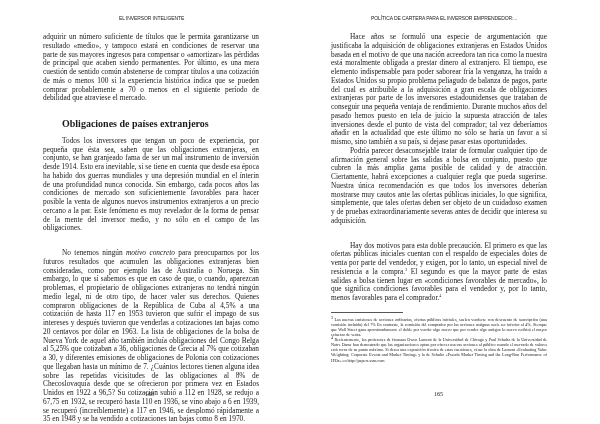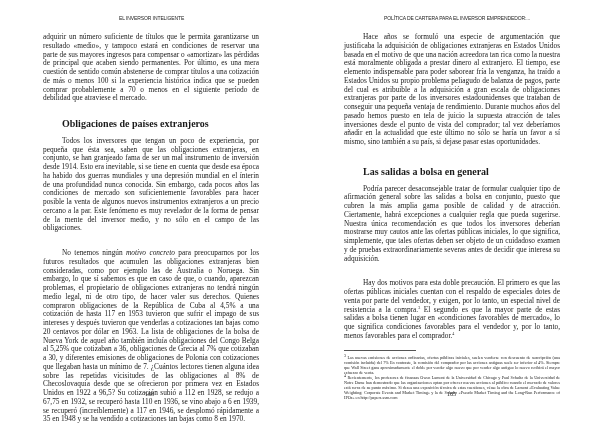--- a/index.html
+++ b/index.html
@@ -1,20 +1,20 @@
 <!DOCTYPE html>
 <html><head>
 <meta charset="utf-8">
 <style>
   html, body { margin:0; padding:0; }
   body { width:600px; height:424px; background:#ffffff; position:relative; overflow:hidden;
          font-family:"Liberation Serif", serif; color:#1a1a1a; }
   .page { position:absolute; top:0; height:424px; }
   #left-page { left:0; width:300px; }
-  #right-page { left:301px; width:300px; }
+  #right-page { left:288px; width:300px; }
   .running-head { position:absolute; top:15px; font-family:"Liberation Sans", sans-serif;
                   font-size:5px; letter-spacing:-0.1px; color:#222; white-space:nowrap; }
   #left-page .running-head { left:119px; }
   #right-page .running-head { left:83px; }
   .body { position:absolute; font-size:7.35px; line-height:8.75px; text-align:justify; }
   #left-page .body { left:43px; top:33px; width:216px; }
   #right-page .body { left:43px; top:33px; width:216px; }
   .body p { margin:0; text-indent:0; }
   .body p.indent { text-indent:19px; }
   .body p.gap { margin-top:16px; }
@@ -40,21 +40,20 @@
     <p class="indent">Todos los inversores que tengan un poco de experiencia, por pequeña que ésta sea, saben que las obligaciones extranjeras, en conjunto, se han granjeado fama de ser un mal instrumento de inversión desde 1914. Esto era inevitable, si se tiene en cuenta que desde esa época ha habido dos guerras mundiales y una depresión mundial en el ínterin de una profundidad nunca conocida. Sin embargo, cada pocos años las condiciones de mercado son suficientemente favorables para hacer posible la venta de algunos nuevos instrumentos extranjeros a un precio cercano a la par. Este fenómeno es muy revelador de la forma de pensar de la mente del inversor medio, y no sólo en el campo de las obligaciones.</p>
     <p class="indent gap"><span>No tenemos ningún </span><em>motivo concreto</em><span> para preocuparnos por los futuros resultados que acumulen las obligaciones extranjeras bien consideradas, como por ejemplo las de Australia o Noruega. Sin embargo, lo que sí sabemos es que en caso de que, o cuando, aparezcan problemas, el propietario de obligaciones extranjeras no tendrá ningún medio legal, ni de otro tipo, de hacer valer sus derechos. Quienes compraron obligaciones de la República de Cuba al 4,5% a una cotización de hasta 117 en 1953 tuvieron que sufrir el impago de sus intereses y después tuvieron que venderlas a cotizaciones tan bajas como 20 centavos por dólar en 1963. La lista de obligaciones de la bolsa de Nueva York de aquel año también incluía obligaciones del Congo Belga al 5,25% que cotizaban a 36, obligaciones de Grecia al 7% que cotizaban a 30, y diferentes emisiones de obligaciones de Polonia con cotizaciones que llegaban hasta un mínimo de 7. ¿Cuántos lectores tienen alguna idea sobre las repetidas vicisitudes de las obligaciones al 8% de Checoslovaquia desde que se ofrecieron por primera vez en Estados Unidos en 1922 a 96,5? Su cotización subió a 112 en 1928, se redujo a 67,75 en 1932, se recuperó hasta 110 en 1936, se vino abajo a 6 en 1939, se recuperó (increíblemente) a 117 en 1946, se desplomó rápidamente a 35 en 1948 y se ha vendido a cotizaciones tan bajas como 8 en 1970.</span></p>
   </div>
   <div class="folio">168</div>
 </div>
 
 <div class="page" id="right-page">
   <div class="running-head">POLÍTICA DE CARTERA PARA EL INVERSOR EMPRENDEDOR:...</div>
   <div class="body">
     <p class="indent">Hace años se formuló una especie de argumentación que justificaba la adquisición de obligaciones extranjeras en Estados Unidos basada en el motivo de que una nación acreedora tan rica como la nuestra está moralmente obligada a prestar dinero al extranjero. El tiempo, ese elemento indispensable para poder saborear fría la venganza, ha traído a Estados Unidos su propio problema peliagudo de balanza de pagos, parte del cual es atribuible a la adquisición a gran escala de obligaciones extranjeras por parte de los inversores estadounidenses que trataban de conseguir una pequeña ventaja de rendimiento. Durante muchos años del pasado hemos puesto en tela de juicio la supuesta atracción de tales inversiones desde el punto de vista del comprador; tal vez deberíamos añadir en la actualidad que este último no sólo se haría un favor a sí mismo, sino también a su país, si dejase pasar estas oportunidades.</p>
-    <h3>Las salidas a bolsa en general</h3>
     <p class="indent">Podría parecer desaconsejable tratar de formular cualquier tipo de afirmación general sobre las salidas a bolsa en conjunto, puesto que cubren la más amplia gama posible de calidad y de atracción. Ciertamente, habrá excepciones a cualquier regla que pueda sugerirse. Nuestra única recomendación es que todos los inversores deberían mostrarse muy cautos ante las ofertas públicas iniciales, lo que significa, simplemente, que tales ofertas deben ser objeto de un cuidadoso examen y de pruebas extraordinariamente severas antes de decidir que interesa su adquisición.</p>
     <p class="indent gap"><span>Hay dos motivos para esta doble precaución. El primero es que las ofertas públicas iniciales cuentan con el respaldo de especiales dotes de venta por parte del vendedor, y exigen, por lo tanto, un especial nivel de resistencia a la compra.</span><sup>3</sup><span> El segundo es que la mayor parte de estas salidas a bolsa tienen lugar en «condiciones favorables de mercado», lo que significa condiciones favorables para el vendedor y, por lo tanto, menos favorables para el comprador.</span><sup>4</sup></p>
     <div class="fn-rule"></div>
     <div class="footnotes">
       <p><sup>3</sup> <span>Las nuevas emisiones de acciones ordinarias, ofertas públicas iniciales, suelen venderse con descuento de suscripción (una comisión incluida) del 7% En contraste, la comisión del comprador por las acciones antiguas suele ser inferior al 4%. Siempre que Wall Street gana aproximadamente el doble por vender algo nuevo que por vender algo antiguo lo nuevo recibirá el mayor esfuerzo de venta.</span></p>
       <p><sup>4</sup> <span>Recientemente, los profesores de finanzas Owen Lamont de la Universidad de Chicago y Paul Schultz de la Universidad de Notre Dame han demostrado que las organizaciones optan por ofrecer nuevas acciones al público cuando el mercado de valores está cerca de su punto máximo. Si desea una exposición técnica de estas cuestiones, véase la obra de Lamont «Evaluating Value Weighting: Corporate Events and Market Timing» y la de Schultz «Pseudo Market Timing and the Long-Run Performance of IPOs» en http://papers.ssrn.com</span></p>
     </div>
   </div>
   <div class="folio">165</div>
 </div>

